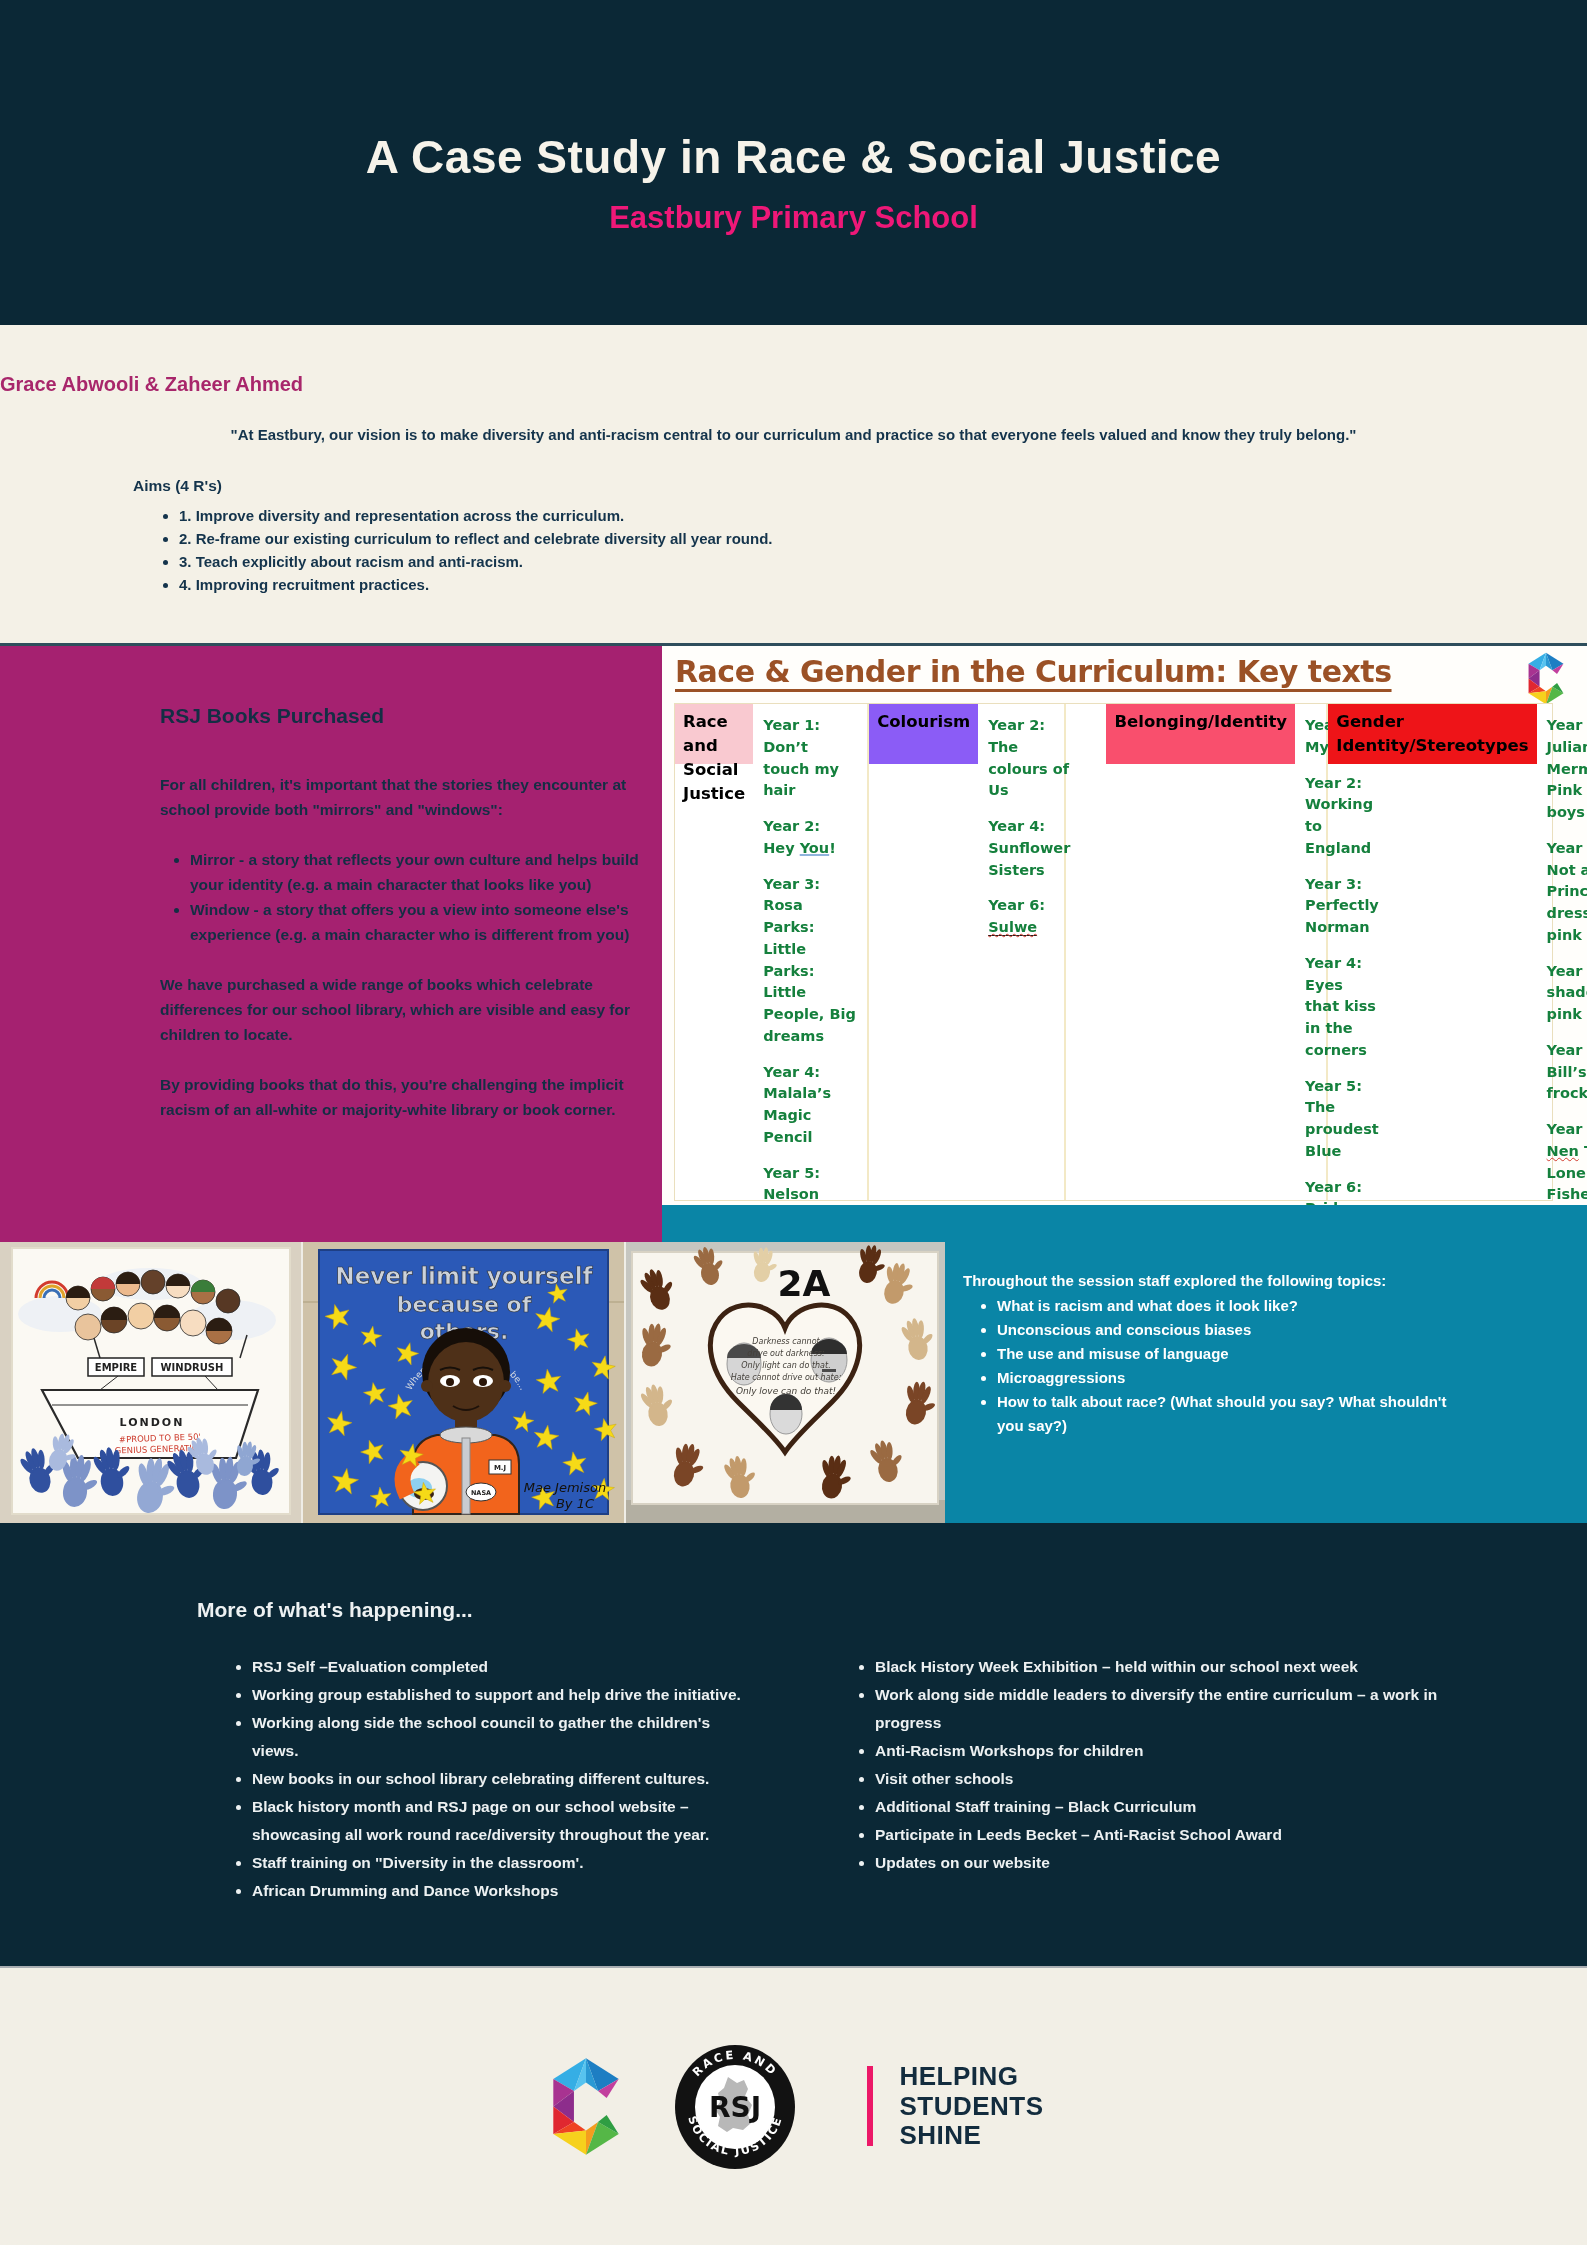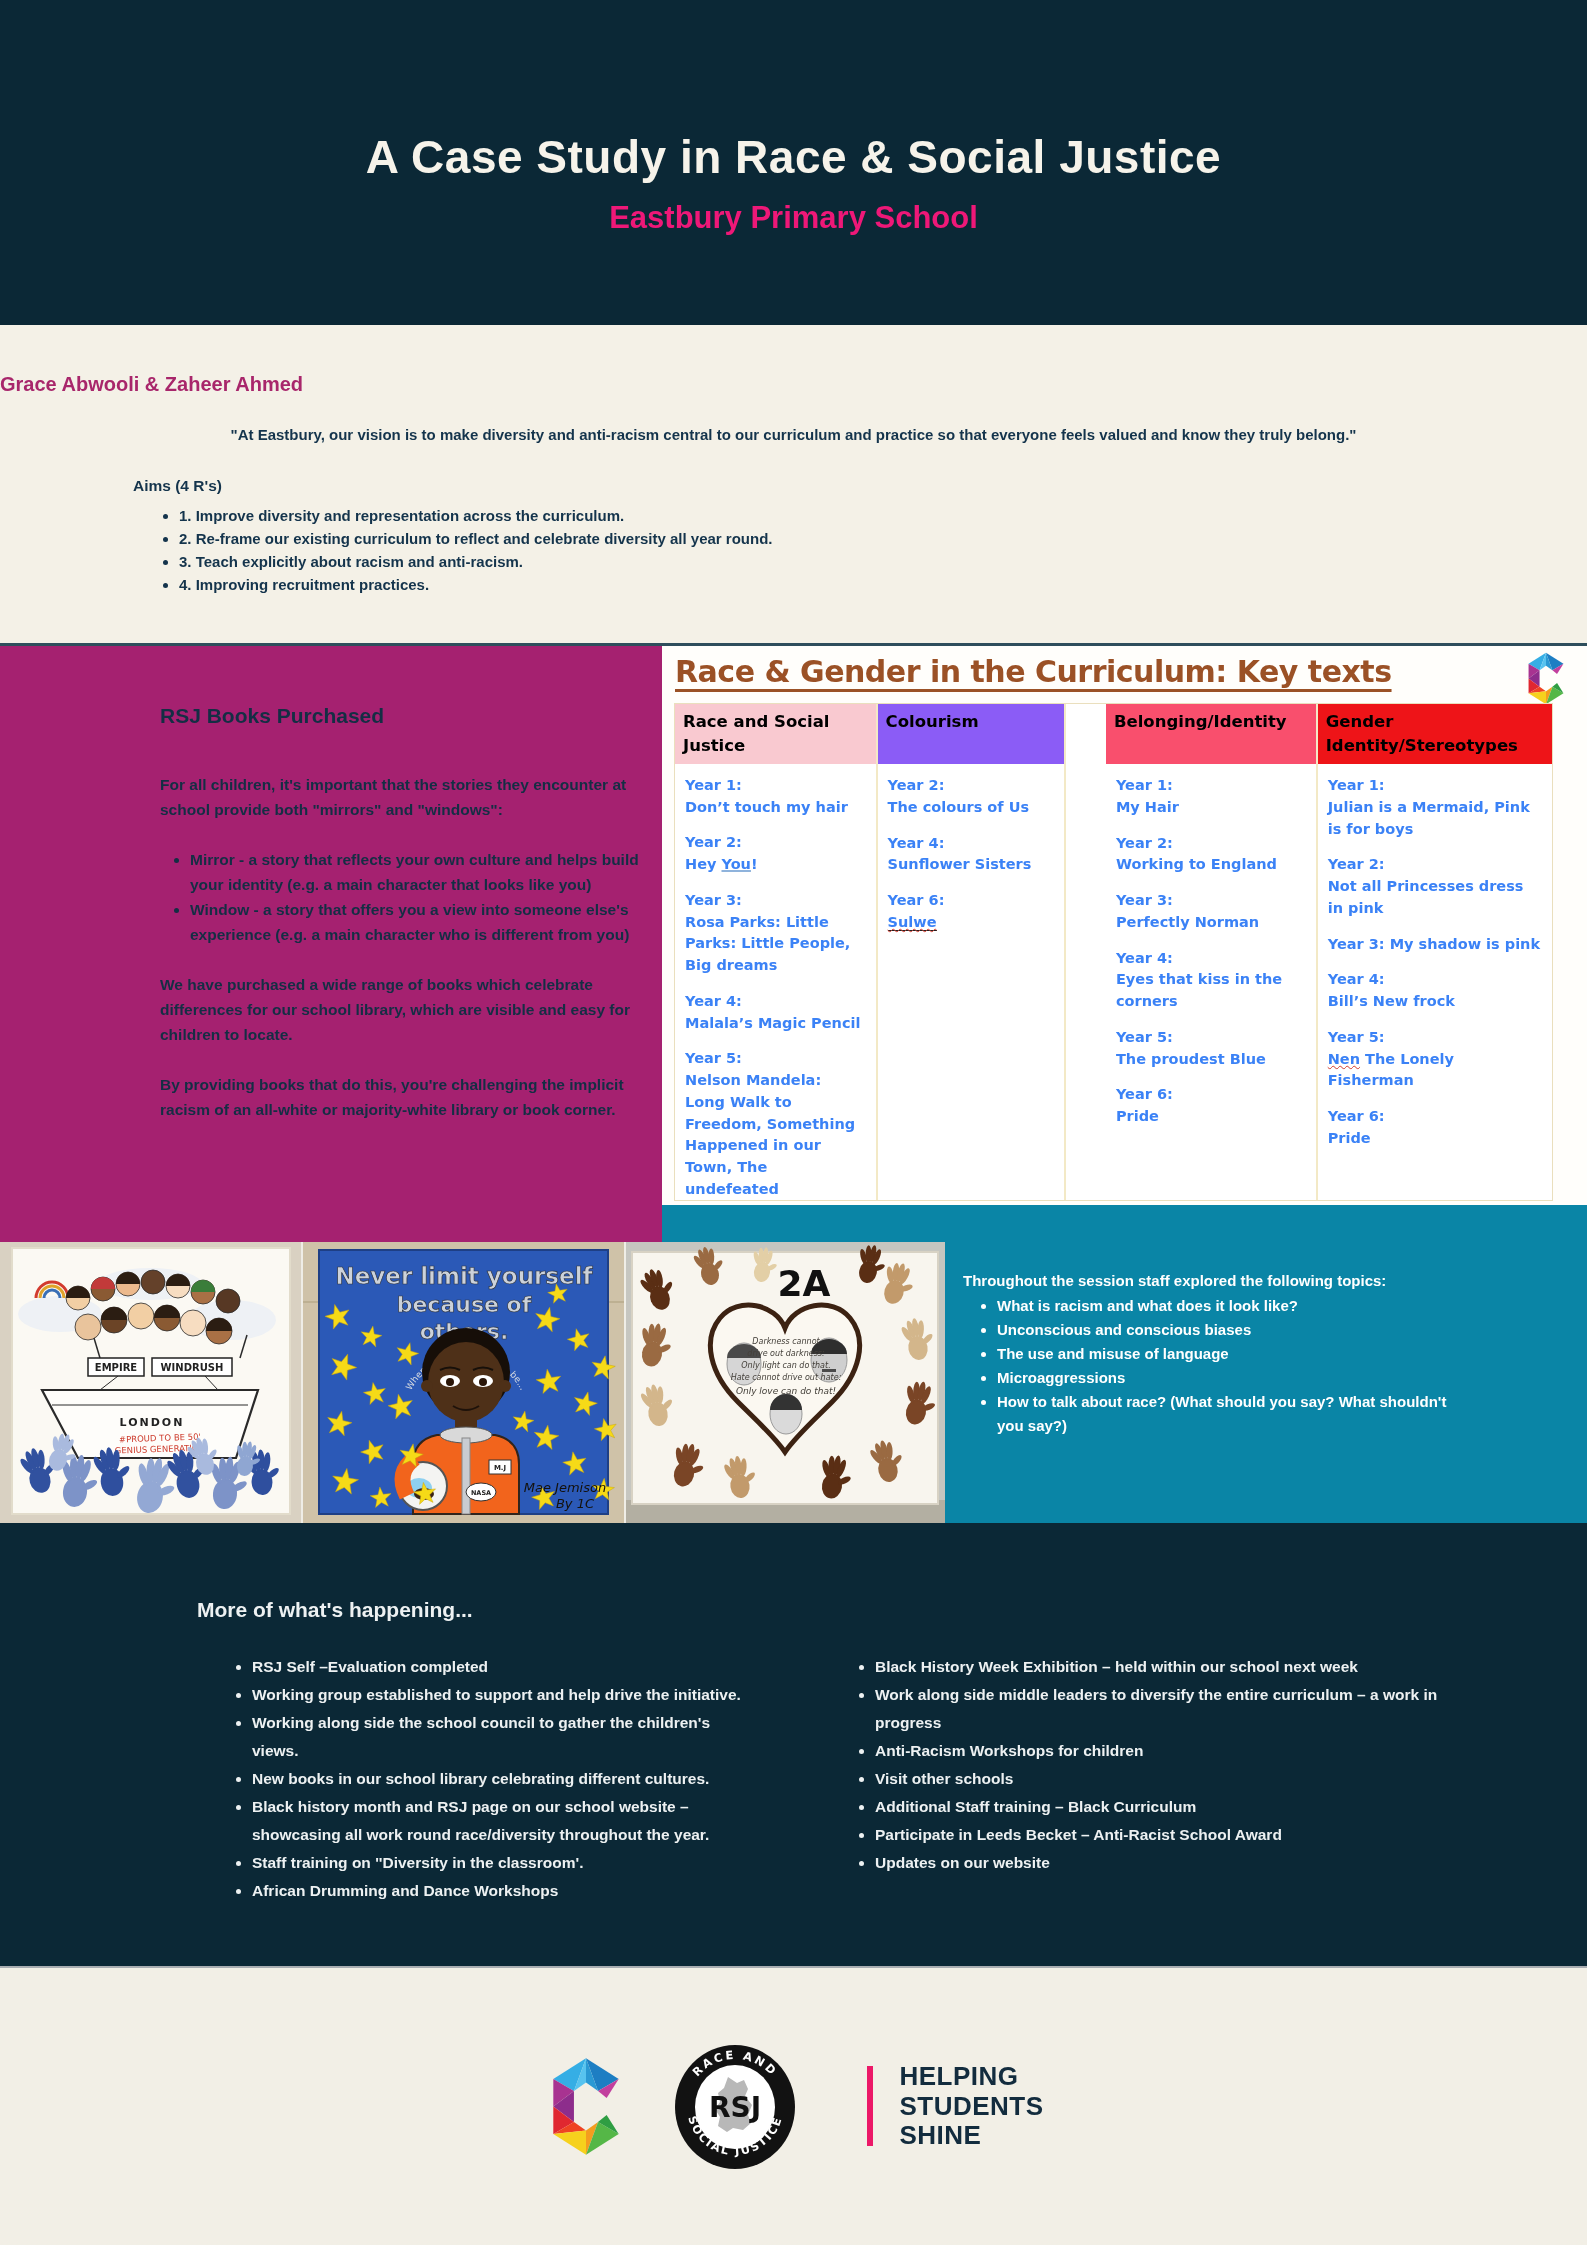--- a/index.html
+++ b/index.html
@@ -30,24 +30,24 @@
   #books-list{margin:0 0 25px;padding-left:30px;max-width:462px;}
   #books-list li{font-size:15.5px;font-weight:bold;line-height:25px;}
 
   #slide{position:absolute;left:662px;top:0;right:0;height:559px;background:#fffefb;}
   #slide .ktitle{position:absolute;left:13px;top:8px;font-size:30px;font-weight:bold;color:#9b5126;
       font-family:"DejaVu Sans",sans-serif;letter-spacing:-.5px;
       text-decoration:underline;text-underline-offset:7px;text-decoration-thickness:2.5px;}
   #clogo-slide{position:absolute;right:18px;top:4px;width:46px;height:57px;}
   #ktable{position:absolute;left:12px;top:57px;width:877px;height:496px;display:flex;
       border:1px solid #eadfbd;background:#fff;font-family:"DejaVu Sans",sans-serif;}
-  .kcol{border-right:2px solid #f3e9c6;display:flex;flex-direction:column;box-sizing:border-box;}
+  .kcol{border-right:2px solid #f3e9c6;display:flex;box-sizing:border-box;}
   .kcol:last-child{border-right:none;}
   .khead{height:60px;box-sizing:border-box;padding:6px 8px;font-size:16.5px;font-weight:bold;color:#000;line-height:1.45;}
-  .kbody{flex:1;padding:11px 10px;font-size:14.5px;color:#3b82f6;line-height:1.5;}
+  .kbody{flex:1;padding:11px 10px;font-size:14.5px;color:#15803d;line-height:1.5;}
   .kentry{margin-bottom:14px;font-weight:bold;}
   .u-blue{text-decoration:underline;text-decoration-color:#8fb3dc;text-decoration-thickness:2px;}
   .u-wavy{text-decoration:underline wavy #d23b2e;text-decoration-thickness:1px;}
   .u-both{border-bottom:1.5px solid #222;text-decoration:underline wavy #d23b2e;text-decoration-thickness:1px;}
   #tealstrip{position:absolute;left:662px;top:559px;right:0;height:37px;background:#0a85a6;}
 
   
   #photoband{top:1242px;height:281px;background:#efede6;}
   .photo{position:absolute;top:0;height:281px;}
   #photo1{left:0;width:301px;}

